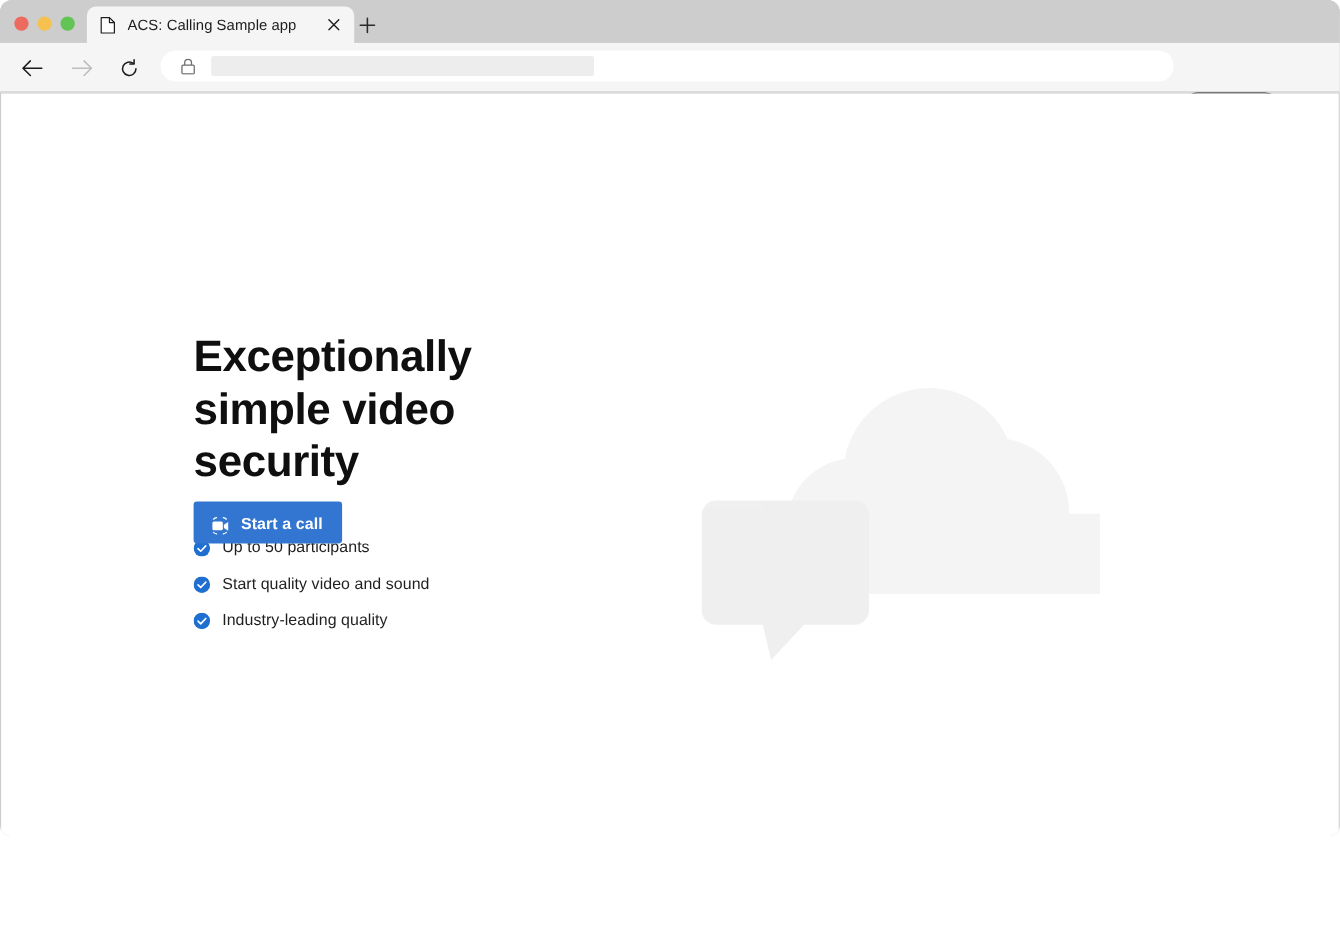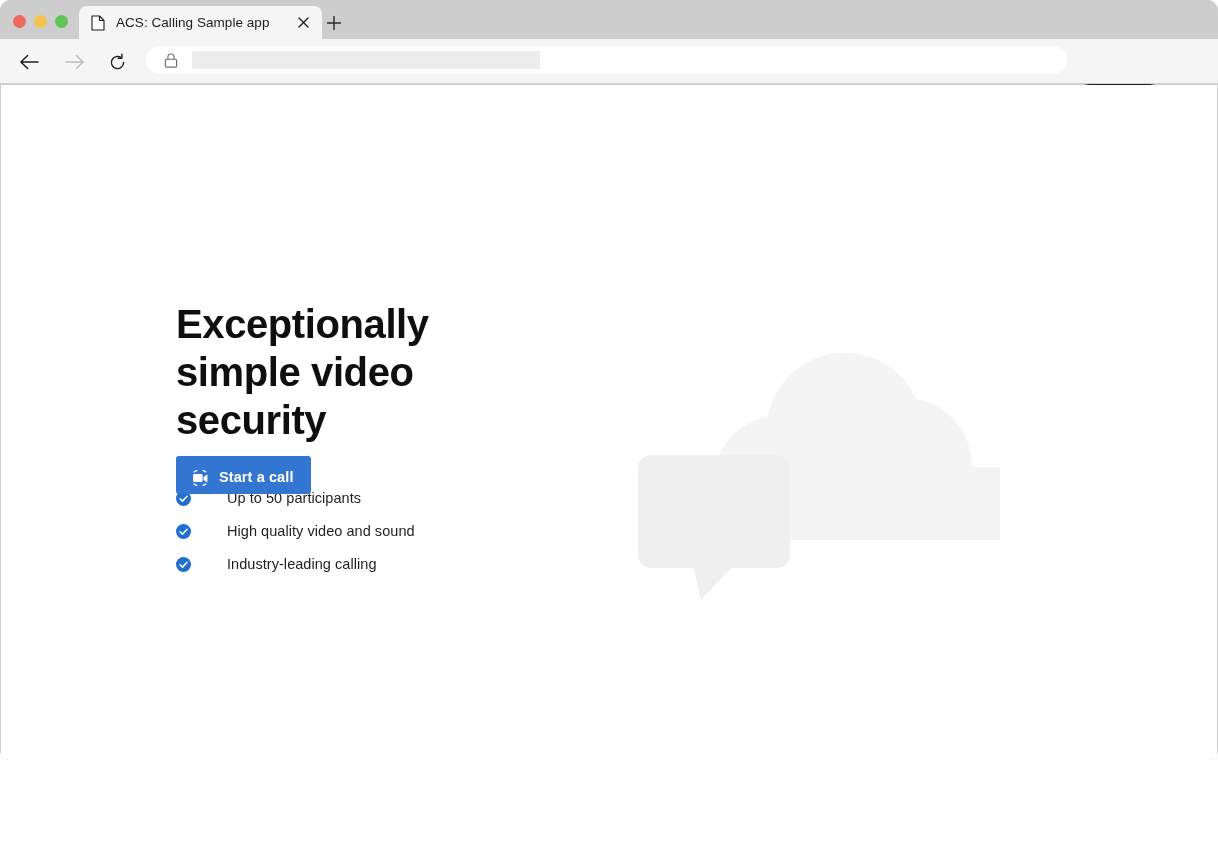--- a/index.html
+++ b/index.html
@@ -218,21 +218,20 @@
   .feature-list {
     list-style: none;
     margin: 45px 0 0 0;
     padding: 0;
   }
   .feature-item {
     display: flex;
     align-items: center;
     margin-bottom: 15px;
     height: 18px;
-    gap: 25px;
   }
   .check-icon {
     flex: 0 0 auto;
     width: 15px; height: 15px;
     display: block;
   }
   .feature-label {
     margin-left: 11px;
     font-size: 14.5px;
     color: #1f1f1f;
@@ -393,28 +392,28 @@
               <circle cx="8" cy="8" r="8" fill="#1f6fd0"></circle>
               <path d="M4.3 8.2 L6.9 10.8 L11.8 5.6" fill="none" stroke="#ffffff" stroke-width="1.6" stroke-linecap="round" stroke-linejoin="round"></path>
             </svg>
             <span class="feature-label">Up to 50 participants</span>
           </li>
           <li class="feature-item">
             <svg class="check-icon" viewBox="0 0 16 16">
               <circle cx="8" cy="8" r="8" fill="#1f6fd0"></circle>
               <path d="M4.3 8.2 L6.9 10.8 L11.8 5.6" fill="none" stroke="#ffffff" stroke-width="1.6" stroke-linecap="round" stroke-linejoin="round"></path>
             </svg>
-            <span class="feature-label">High quality video and sound</span>
+            <span class="feature-label">Start quality video and sound</span>
           </li>
           <li class="feature-item">
             <svg class="check-icon" viewBox="0 0 16 16">
               <circle cx="8" cy="8" r="8" fill="#1f6fd0"></circle>
               <path d="M4.3 8.2 L6.9 10.8 L11.8 5.6" fill="none" stroke="#ffffff" stroke-width="1.6" stroke-linecap="round" stroke-linejoin="round"></path>
             </svg>
-            <span class="feature-label">Industry-leading calling</span>
+            <span class="feature-label">Industry-leading quality</span>
           </li>
         </ul>
       </div>
 
       <button class="start-btn">
         <svg class="cam-icon" viewBox="0 0 20 20">
           <rect x="2.2" y="6.4" width="10" height="8.4" rx="1.5" fill="#ffffff"></rect>
           <path d="M13.2 9.6 L17.3 6.9 v8.4 L13.2 12.6 Z" fill="#ffffff"></path>
           <path d="M3.2 4.2 a6 6 0 0 1 3 -1.5" fill="none" stroke="#ffffff" stroke-width="1.2" stroke-linecap="round"></path>
           <path d="M15.6 4.2 a6 6 0 0 0 -3 -1.5" fill="none" stroke="#ffffff" stroke-width="1.2" stroke-linecap="round"></path>

